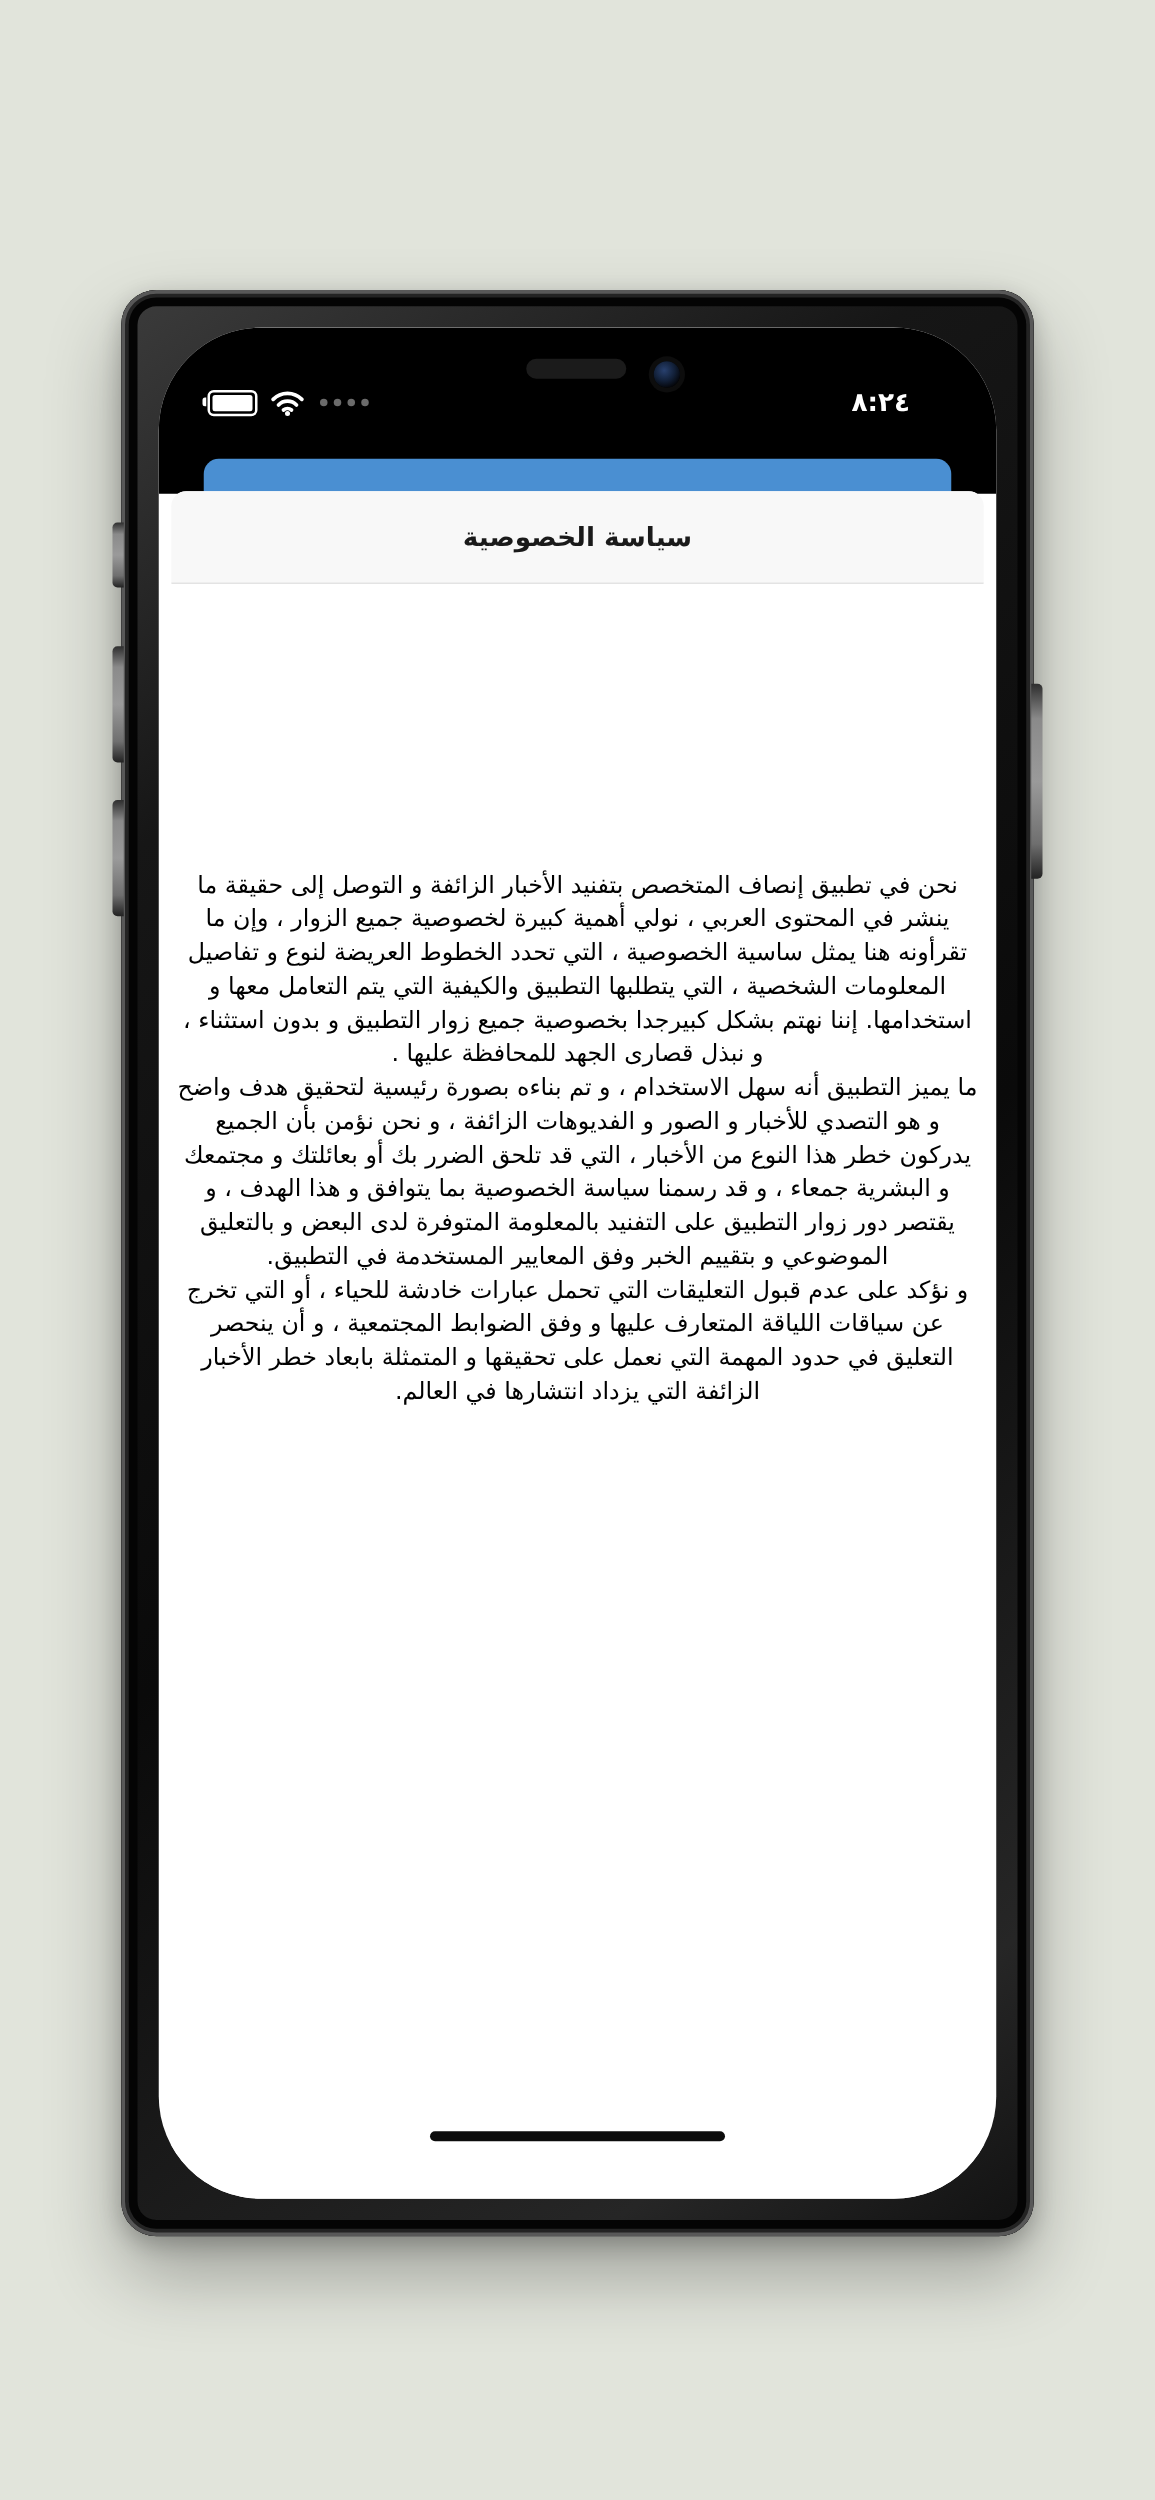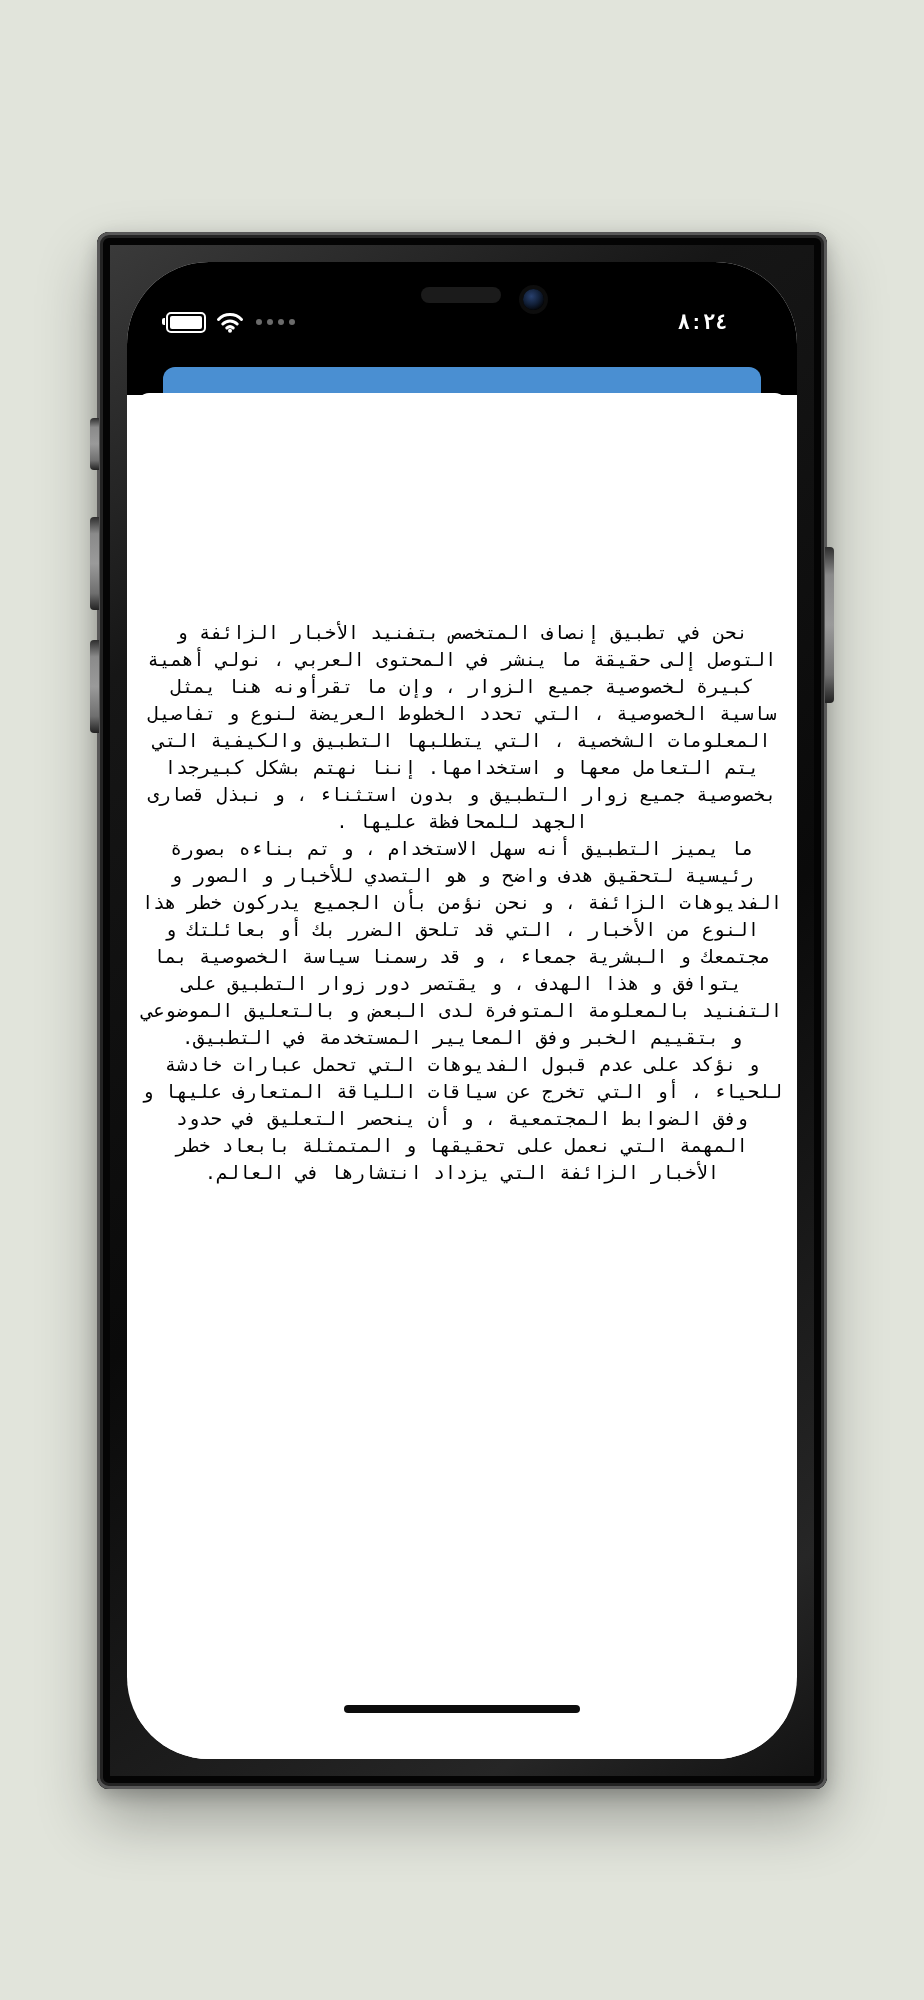--- a/index.html
+++ b/index.html
@@ -8,29 +8,28 @@
     background:#e1e4db;
     font-family:"DejaVu Sans",sans-serif;
     position:relative;
     overflow:hidden;
   }
   .stage{position:absolute;inset:0;}
 
   
   .phone{
     position:absolute;left:97px;top:232px;width:730px;height:1557px;
-    border-radius:12px;
+    border-radius:28px;
     background:linear-gradient(145deg,#3c3c3c 0%,#161616 22%,#0a0a0a 55%,#262626 88%,#111 100%);
     box-shadow:
       inset 0 0 0 3px #585858,
       inset 0 0 0 6px #232323,
       inset 0 0 0 13px #040404,
       0 30px 60px rgba(0,0,0,.30),
       0 6px 18px rgba(0,0,0,.22);
-    font-family: Liberation Mono, monospace;
   }
   .side-btn{
     position:absolute;width:9px;
     background:linear-gradient(to bottom,#2e2e2e,#8a8a8a 18%,#9a9a9a 50%,#6f6f6f 82%,#222);
   }
   .side-btn.left{left:-7px;border-radius:4px 0 0 4px;}
   .side-btn.right{right:-7px;border-radius:0 4px 4px 0;}
   .btn-silent{top:186px;height:52px;}
   .btn-volup{top:285px;height:93px;}
   .btn-voldown{top:408px;height:93px;}
@@ -139,23 +138,26 @@
               <i></i>
               <i></i>
           </span>
         </div>
         <div class="status-time">٨:٢٤</div>
       </div>
 
       <div class="nav-accent"></div>
 
       <div class="sheet">
+        <div class="sheet-header">
+          <span class="sheet-title">سياسة الخصوصية</span>
+        </div>
         <div class="sheet-body">
           <p>نحن في تطبيق إنصاف المتخصص بتفنيد الأخبار الزائفة و التوصل إلى حقيقة ما ينشر في المحتوى العربي  ، نولي أهمية كبيرة لخصوصية جميع الزوار ، وإن ما تقرأونه هنا يمثل  ساسية الخصوصية ، التي تحدد الخطوط العريضة لنوع و تفاصيل  المعلومات الشخصية ، التي يتطلبها التطبيق والكيفية التي يتم التعامل معها و استخدامها. إننا نهتم بشكل كبيرجدا  بخصوصية جميع زوار التطبيق و بدون استثناء ، و نبذل قصارى الجهد للمحافظة عليها .</p>
           <p>ما يميز التطبيق أنه سهل الاستخدام ، و تم بناءه بصورة رئيسية لتحقيق هدف واضح و هو التصدي للأخبار و الصور و الفديوهات الزائفة ، و نحن نؤمن بأن الجميع يدركون خطر هذا النوع من الأخبار ، التي قد تلحق الضرر بك أو بعائلتك و مجتمعك و البشرية جمعاء ، و قد رسمنا سياسة الخصوصية بما يتوافق و هذا الهدف ، و يقتصر دور زوار التطبيق على التفنيد بالمعلومة المتوفرة لدى البعض و بالتعليق الموضوعي و بتقييم الخبر وفق المعايير المستخدمة في التطبيق.</p>
-          <p>و نؤكد على عدم قبول الفديوهات التي تحمل عبارات خادشة للحياء ، أو التي تخرج عن سياقات اللياقة المتعارف عليها و وفق الضوابط المجتمعية ، و أن ينحصر التعليق في حدود المهمة التي نعمل على تحقيقها و المتمثلة بابعاد خطر الأخبار الزائفة التي يزداد انتشارها في العالم.</p>
+          <p>و نؤكد على عدم قبول التعليقات التي تحمل عبارات خادشة للحياء ، أو التي تخرج عن سياقات اللياقة المتعارف عليها و وفق الضوابط المجتمعية ، و أن ينحصر التعليق في حدود المهمة التي نعمل على تحقيقها و المتمثلة بابعاد خطر الأخبار الزائفة التي يزداد انتشارها في العالم.</p>
         </div>
       </div>
 
       <div class="home-indicator"></div>
     </div>
   </div>
 </div>
 
 </body></html>

